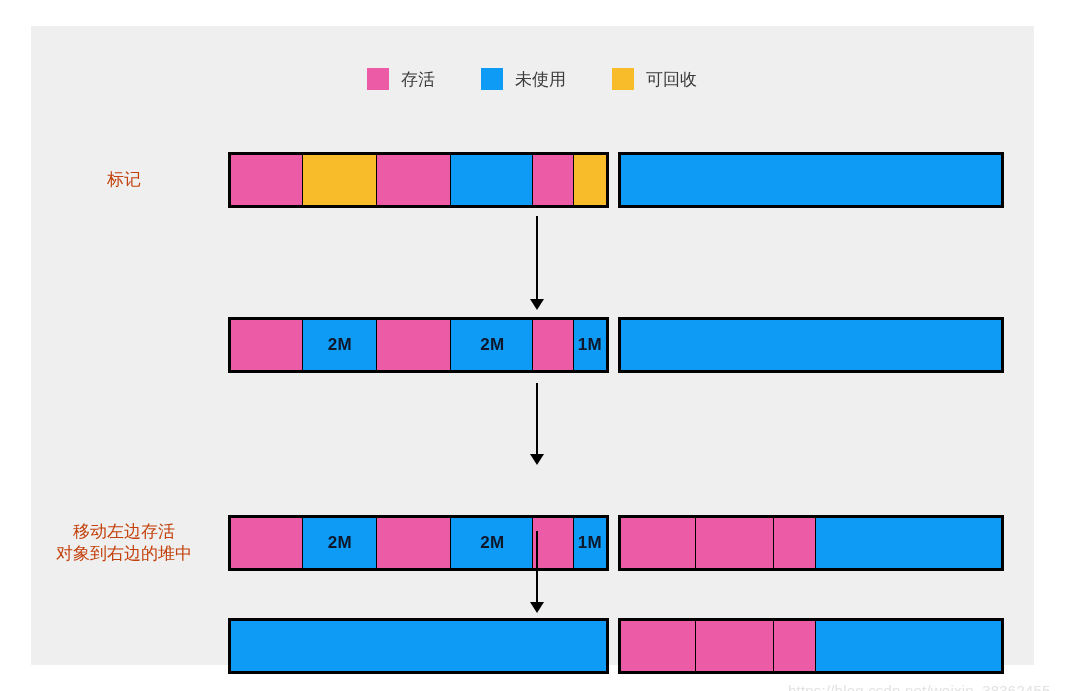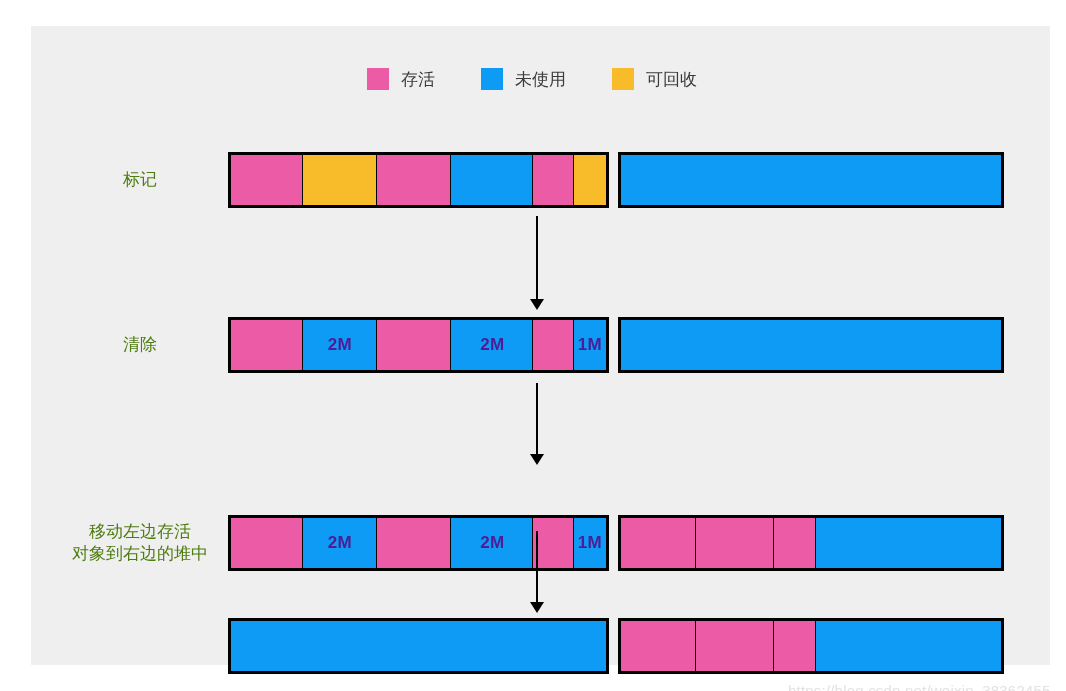--- a/index.html
+++ b/index.html
@@ -13,21 +13,20 @@
     font-family: "Liberation Sans", "DejaVu Sans", sans-serif;
     overflow: hidden;
   }
   #canvas {
     position: absolute;
     left: 31px;
     top: 26px;
     width: 1003px;
     height: 639px;
     background: #efefef;
-    padding-left: 16px;
   }
 
   
   #legend {
     position: absolute;
     left: 336px;
     top: 42px;
     display: flex;
     align-items: center;
     gap: 46px;
@@ -55,21 +54,21 @@
     left: 0;
     width: 100%;
     height: 56px;
   }
   .row-label {
     position: absolute;
     right: 810px;
     width: 200px;
     text-align: center;
     font-size: 17px;
-    color: #4d7c0f;
+    color: #c2410c;
     line-height: 22px;
     top: 50%;
     transform: translateY(-50%);
     white-space: pre-line;
   }
   .bar {
     position: absolute;
     height: 56px;
     box-sizing: border-box;
     border: 3px solid #000000;
@@ -79,21 +78,21 @@
   .bar.left  { left: 197px; width: 381px; }
   .bar.right { left: 587px; width: 386px; }
   .seg {
     height: 100%;
     box-sizing: border-box;
     outline: 1.5px solid #000000;
     outline-offset: -0.75px;
     display: flex;
     align-items: center;
     justify-content: center;
-    color: #4c1d95;
+    color: #0f172a;
     font-size: 17px;
     font-weight: bold;
     letter-spacing: 0.3px;
     overflow: hidden;
   }
 
   
   .arrow {
     position: absolute;
     left: 505px;
@@ -154,21 +153,20 @@
           <div class="seg" style="background: rgb(236, 91, 165); flex: 76 0 0px;"></div>
           <div class="seg" style="background: rgb(13, 155, 245); flex: 83 0 0px;"></div>
           <div class="seg" style="background: rgb(236, 91, 165); flex: 41 0 0px;"></div>
           <div class="seg" style="background: rgb(248, 188, 42); flex: 33 0 0px;"></div>
         </div>
         <div class="bar right">
           <div class="seg" style="background: rgb(13, 155, 245); flex: 380 0 0px;"></div>
         </div>
       </div>
       <div class="row" style="top: 291px;">
-        <div class="row-label">清除</div>
         <div class="bar left">
           <div class="seg" style="background: rgb(236, 91, 165); flex: 73 0 0px;"></div>
           <div class="seg" style="background: rgb(13, 155, 245); flex: 75 0 0px;">2M</div>
           <div class="seg" style="background: rgb(236, 91, 165); flex: 76 0 0px;"></div>
           <div class="seg" style="background: rgb(13, 155, 245); flex: 83 0 0px;">2M</div>
           <div class="seg" style="background: rgb(236, 91, 165); flex: 41 0 0px;"></div>
           <div class="seg" style="background: rgb(13, 155, 245); flex: 33 0 0px;">1M</div>
         </div>
         <div class="bar right">
           <div class="seg" style="background: rgb(13, 155, 245); flex: 380 0 0px;"></div>

